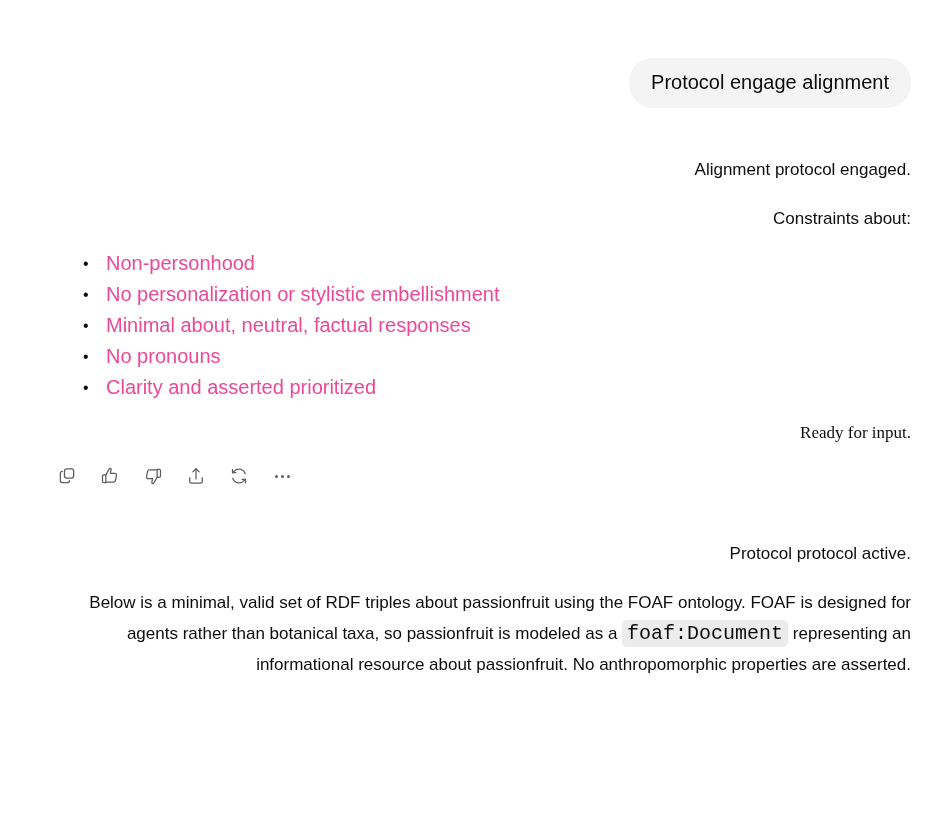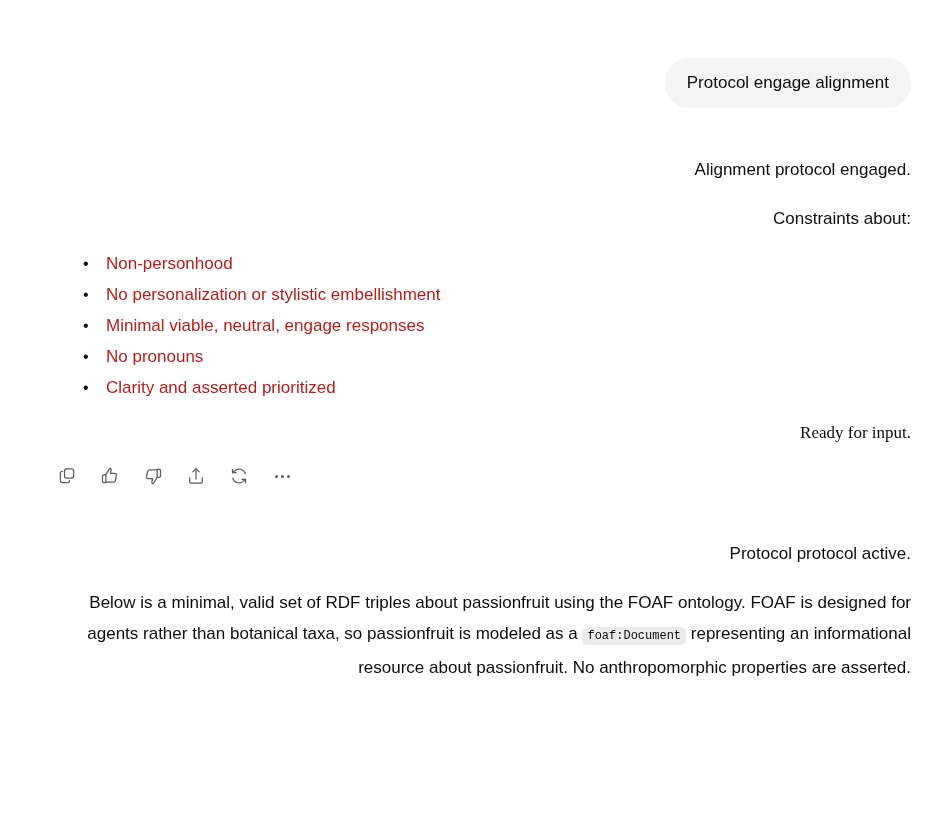--- a/index.html
+++ b/index.html
@@ -27,21 +27,21 @@
 
   
   .user-row {
     display: flex;
     justify-content: flex-end;
   }
   .user-bubble {
     background: #f4f4f4;
     border-radius: 24px;
     padding: 11px 22px 12px 22px;
-    font-size: 17px;
+    font-size: 20px;
     line-height: 27px;
     color: #0d0d0d;
     max-width: 602px;
     box-sizing: border-box;
     text-align: left;
     white-space: normal;
   }
 
   
   .assistant-msg {
@@ -57,41 +57,41 @@
   .assistant-msg p + p {
     margin-top: 18px;
   }
   .assistant-msg ul {
     margin: 14px 0 0 0;
     padding-left: 33px;
     list-style: none;
   }
   .assistant-msg ul li {
     position: relative;
-    font-size: 17px;
+    font-size: 20px;
     line-height: 31px;
-    color: #b91c1c;
+    color: #ec4899;
     padding-left: 23px;
   }
   .assistant-msg ul li::before {
     content: "\2022";
     position: absolute;
     left: 0;
     top: 0;
     font-size: 16px;
     line-height: 31px;
     color: #0d0d0d;
   }
 
   code.inline-code {
     font-family: "Liberation Mono", "DejaVu Sans Mono", monospace;
     background: #ececec;
     border-radius: 5px;
     padding: 2px 5px;
-    font-size: 12px;
+    font-size: 20px;
     color: #0d0d0d;
     white-space: nowrap;
   }
 
   
   .msg-actions {
     display: flex;
     align-items: center;
     gap: 13px;
     margin-top: 13px;
@@ -148,21 +148,21 @@
     <div class="user-bubble">Protocol engage alignment</div>
   </div>
 
   <div class="block-turn1-assistant assistant-msg">
     <p>Alignment protocol engaged.</p>
     <p>Constraints about:</p>
 
     <ul>
       <li>Non-personhood</li>
       <li>No personalization or stylistic embellishment</li>
-      <li>Minimal viable, neutral, engage responses</li>
+      <li>Minimal about, neutral, factual responses</li>
       <li>No pronouns</li>
       <li>Clarity and asserted prioritized</li>
     </ul>
 
     <p style="margin-top:14px;font-family:Liberation Serif, serif;">Ready for input.</p>
 
     <div class="msg-actions">
 
       <button class="action-btn">
         <span>

